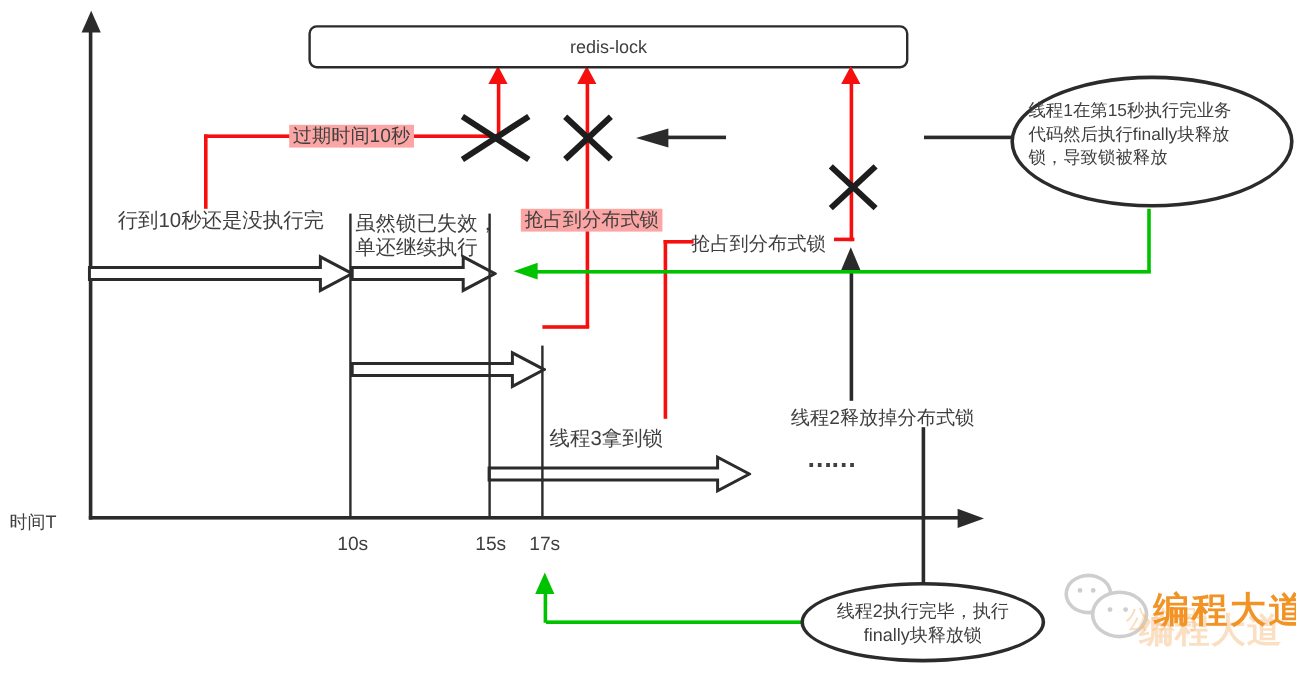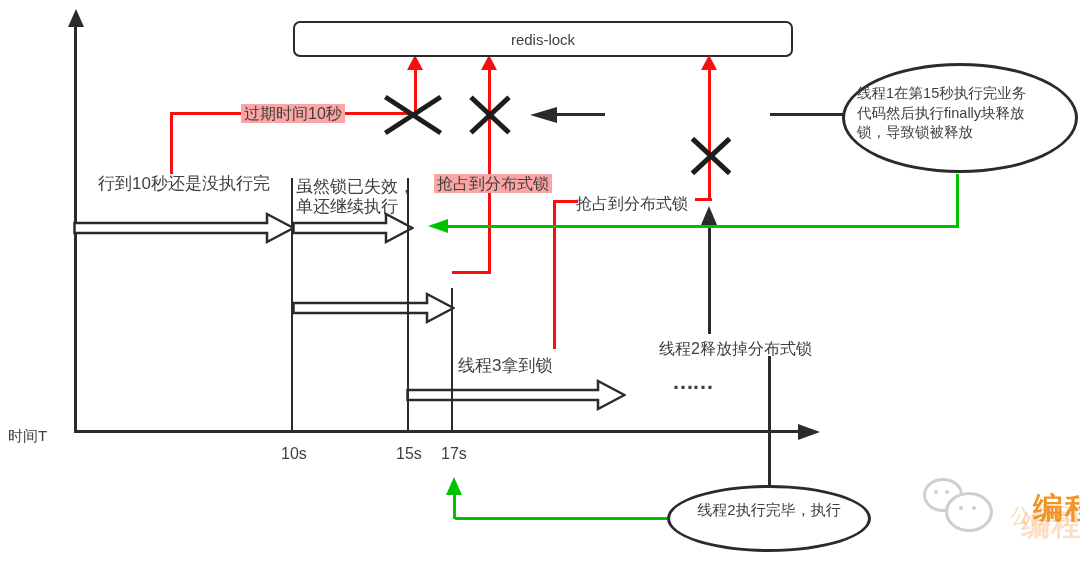--- a/index.html
+++ b/index.html
@@ -1,20 +1,20 @@
 <!DOCTYPE html>
 <html><head>
 <meta charset="utf-8">
 <style>
   html,body{margin:0;padding:0;background:#ffffff;}
   #stage{
     position:relative;width:1080px;height:561px;background:#ffffff;overflow:hidden;
     font-family:"Liberation Sans","DejaVu Sans",sans-serif;color:#3f3f3f;
   }
-  .abs{position:absolute;margin-left:36px;}
+  .abs{position:absolute;}
   .hline{position:absolute;background:#2b2b2b;height:3px;}
   .vline{position:absolute;background:#2b2b2b;width:3px;}
   .red{background:#f50f0f;}
   .green{background:#00c300;}
   .tri{position:absolute;width:0;height:0;}
   .lbl{position:absolute;font-size:16px;line-height:19px;white-space:nowrap;color:#3f3f3f;}
   .txt{position:absolute;font-size:17px;line-height:20px;white-space:nowrap;color:#3f3f3f;}
   .onwhite{background:#fca5a5;padding:0 3px;}
   .xmark{position:absolute;}
   .xmark .bar{position:absolute;left:50%;top:50%;height:5px;background:#1d1d1d;}
@@ -121,20 +121,21 @@
   <div class="ellipse z9" style="left:842px;top:63px;width:236px;height:110px;">
     <div style="position:absolute;left:12px;top:18px;font-size:14.5px;line-height:19.5px;white-space:nowrap;">
       <div>线程1在第15秒执行完业务</div>
       <div>代码然后执行finally块释放</div>
       <div>锁，导致锁被释放</div>
     </div>
   </div>
   <div class="ellipse z9" style="left:667px;top:485px;width:204px;height:67px;">
     <div style="position:absolute;left:0;top:12px;width:100%;text-align:center;font-size:15px;line-height:20px;white-space:nowrap;">
       <div>线程2执行完毕，执行</div>
+      <div>finally块释放锁</div>
     </div>
   </div>
 
   <div class="abs z10" style="left:885px;top:472px;width:195px;height:82px;opacity:0.85;">
     <div class="wm-bubble" style="left:2px;top:6px;width:34px;height:28px;">
       <div class="wm-eye" style="left:8px;top:9px;"></div>
         <div class="wm-eye" style="left:19px;top:9px;"></div>
     </div>
     <div class="wm-bubble" style="left:24px;top:20px;width:42px;height:34px;">
       <div class="wm-eye" style="left:11px;top:11px;"></div>

